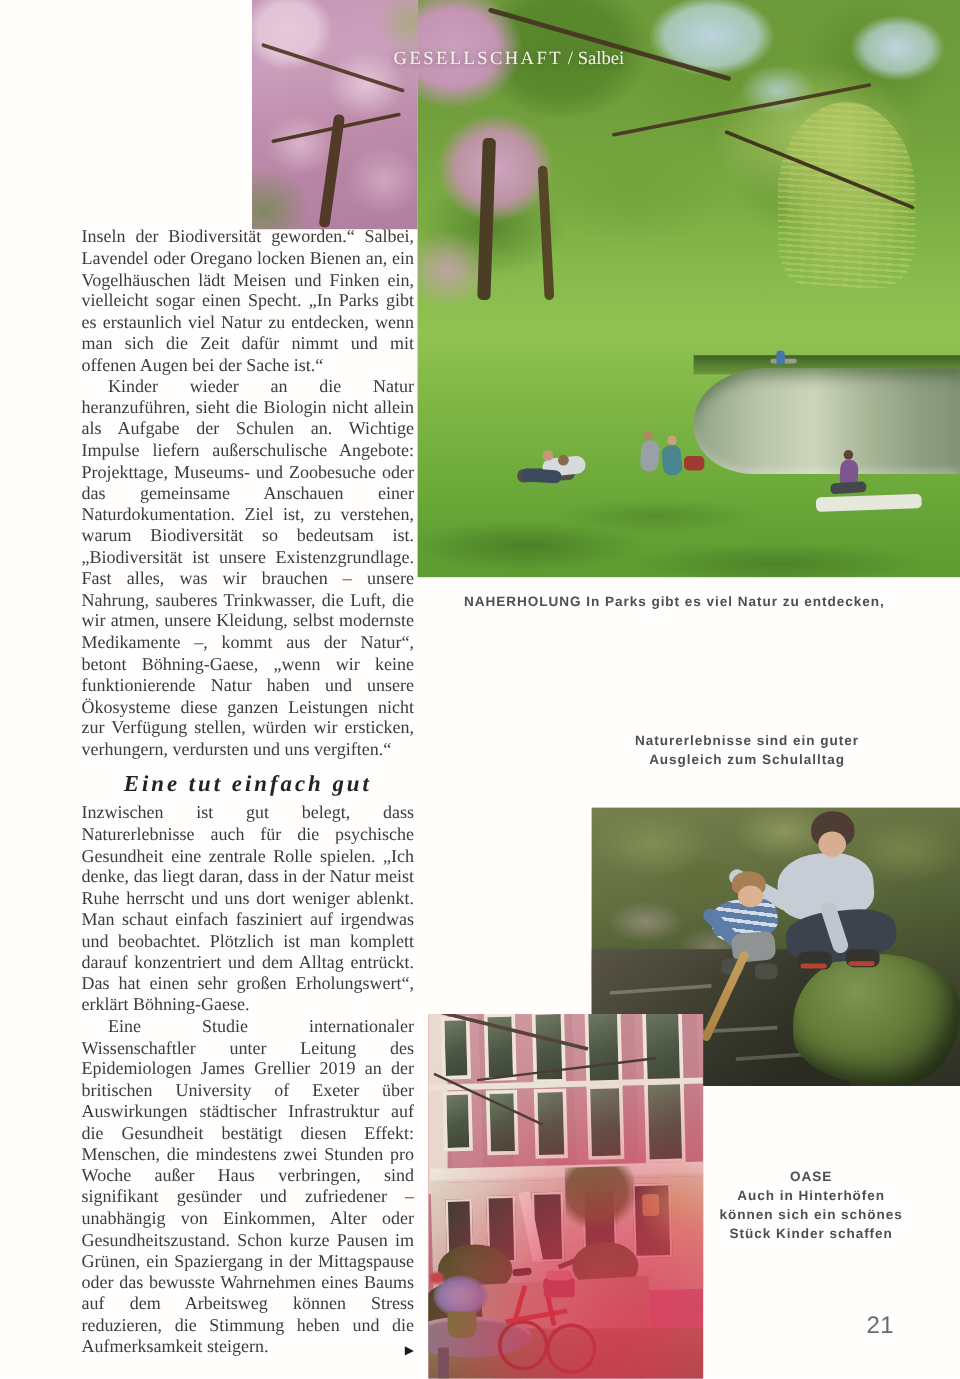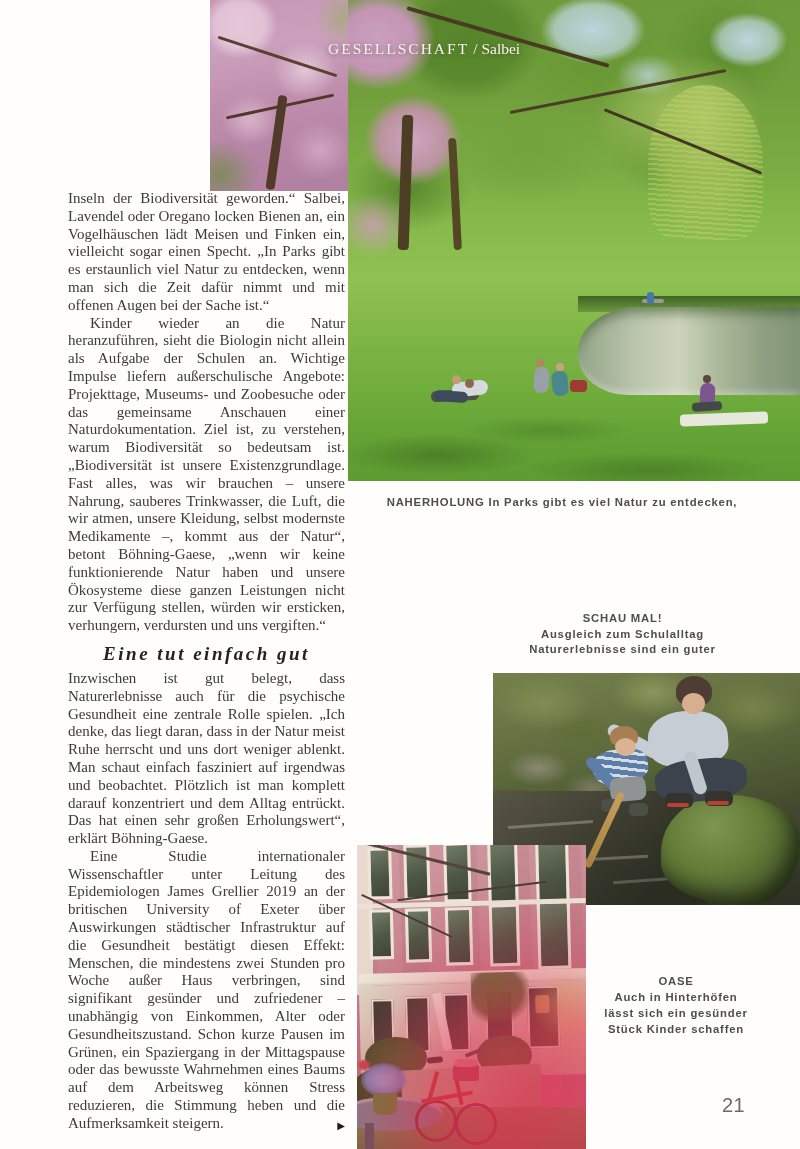--- a/index.html
+++ b/index.html
@@ -241,23 +241,22 @@
     <p>Inzwischen ist gut belegt, dass Naturerlebnisse auch für die psychische Gesundheit eine zentrale Rolle spielen. „Ich denke, das liegt daran, dass in der Natur meist Ruhe herrscht und uns dort weniger ablenkt. Man schaut einfach fasziniert auf irgendwas und beobachtet. Plötzlich ist man komplett darauf konzentriert und dem Alltag entrückt. Das hat einen sehr großen Erholungswert“, erklärt Böhning-Gaese.</p>
     <p class="indent">Eine Studie internationaler Wissenschaftler unter Leitung des Epidemiologen James Grellier 2019 an der britischen University of Exeter über Auswirkungen städtischer Infrastruktur auf die Gesundheit bestätigt diesen Effekt: Menschen, die mindestens zwei Stunden pro Woche außer Haus verbringen, sind signifikant gesünder und zufriedener – unabhängig von Einkommen, Alter oder Gesundheitszustand. Schon kurze Pausen im Grünen, ein Spaziergang in der Mittagspause oder das bewusste Wahrnehmen eines Baums auf dem Arbeitsweg können Stress reduzieren, die Stimmung heben und die Aufmerksamkeit steigern.</p>
     <div class="endrow"><span class="endmark">▶</span></div>
   </div>
 
   <div class="caption cap-naherholung">
     <div>NAHERHOLUNG In Parks gibt es viel Natur zu entdecken,</div>
   </div>
 
   <div class="caption cap-schaumal">
-    <div>SCHAU MAL!</div>
+    <div>Naturerlebnisse sind ein guter</div>
     <div>Ausgleich zum Schulalltag</div>
-    <div>Naturerlebnisse sind ein guter</div>
   </div>
 
   <div class="photo ph-creek">
     <i class="ck-water"></i>
     <i class="ck-g1"></i>
     <i class="ck-g2"></i>
     <i class="ck-g3"></i>
     <i class="ck-boulder"></i>
     <i class="ck-warmL"></i>
     <i class="ck-wbody"></i>
@@ -325,19 +324,19 @@
     <i class="bd-basket"></i>
     <i class="bd-bflw"></i>
     <i class="bd-seat"></i>
     <i class="bd-handle"></i>
     <i class="bd-leak"></i>
   </div>
 
   <div class="caption cap-oase">
     <div>OASE</div>
     <div>Auch in Hinterhöfen</div>
-    <div>lässt sich ein gesünder</div>
+    <div>können sich ein schönes</div>
     <div>Stück Kinder schaffen</div>
   </div>
 
   <div class="pageno">21</div>
 
 </div>
 
 </body></html>

